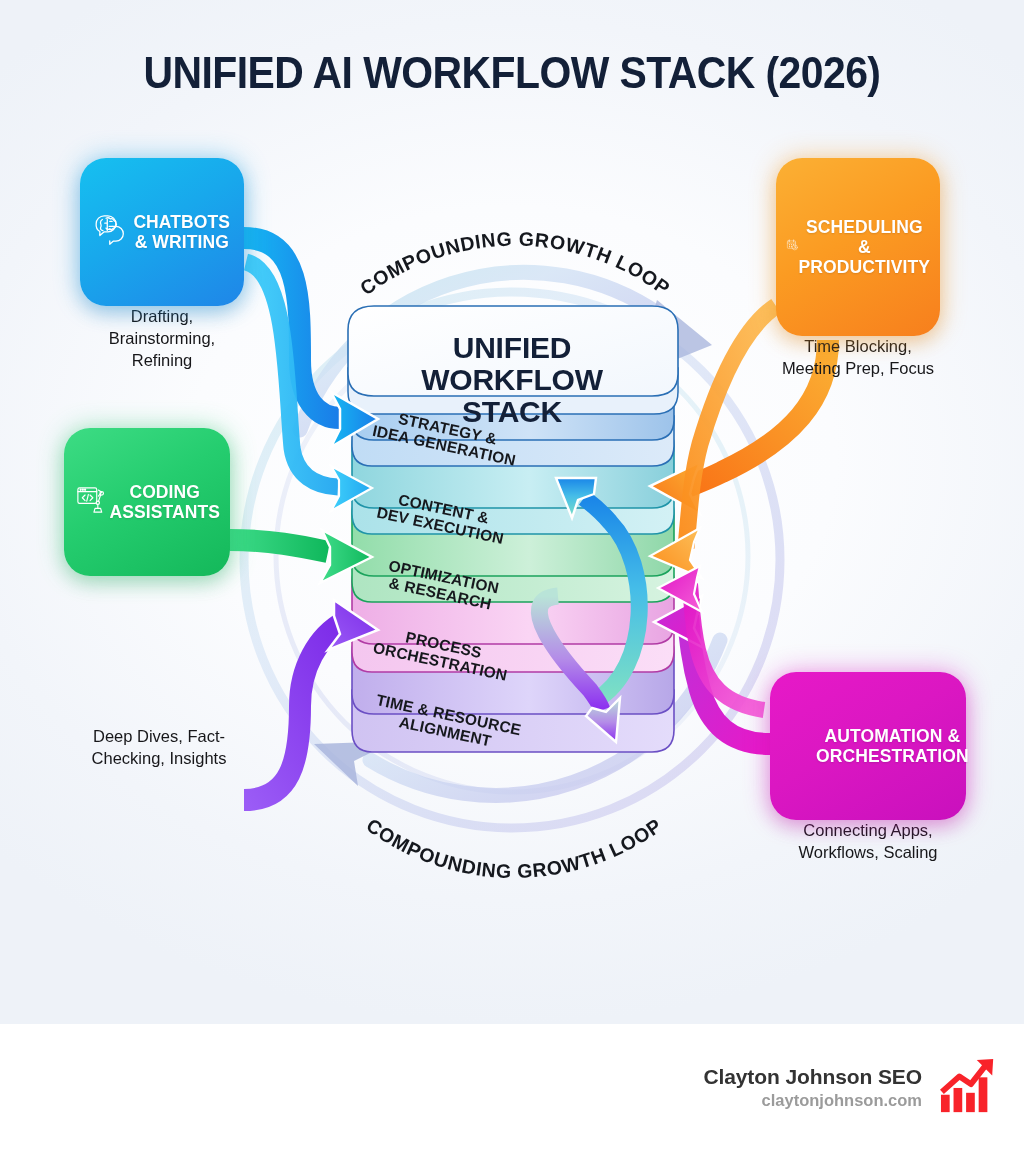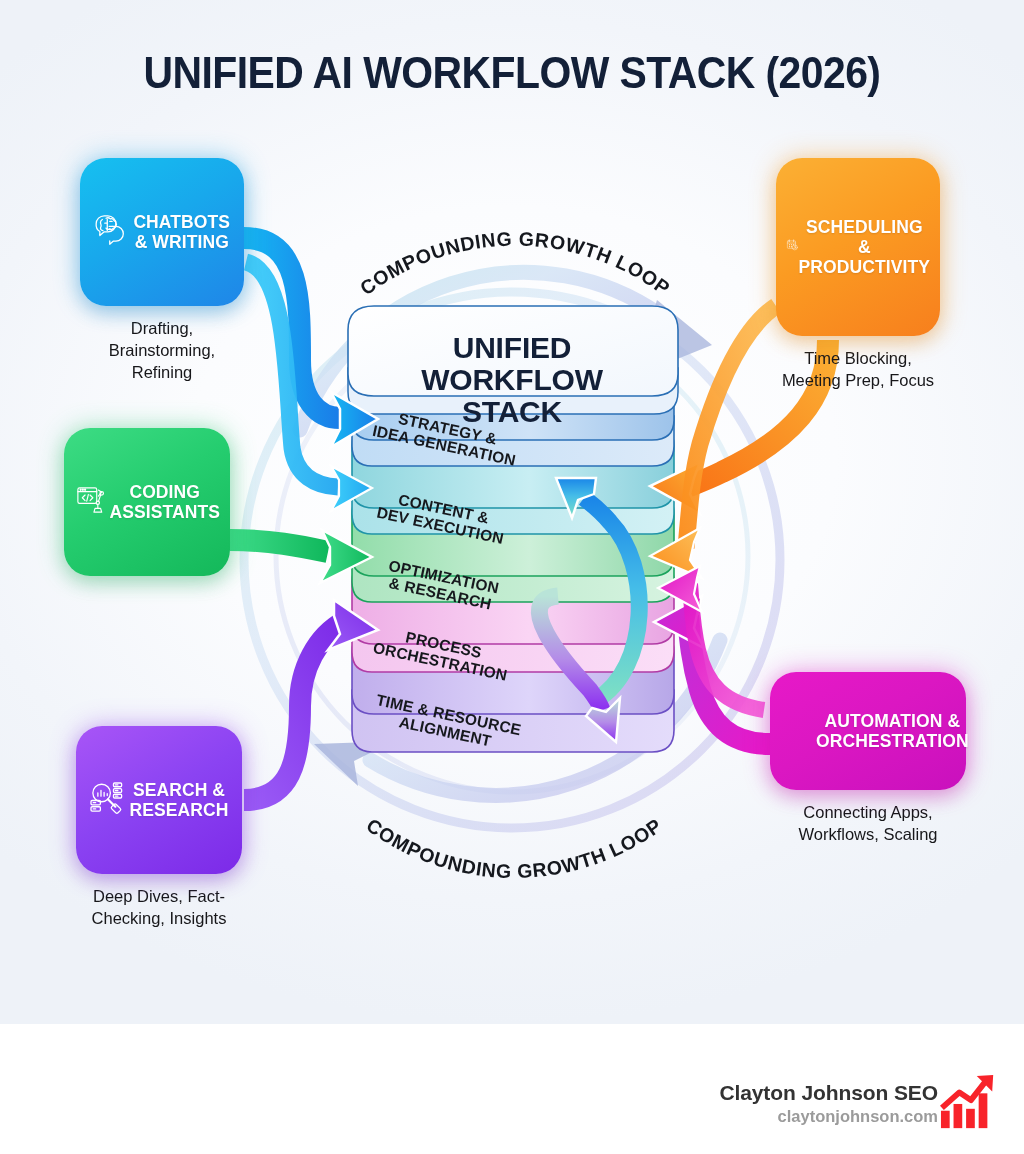--- a/index.html
+++ b/index.html
@@ -59,42 +59,41 @@
   .card .icon { width: 74px; height: 74px; margin-bottom: 6px; }
   .card .icon svg { width: 100%; height: 100%; display: block; }
   .card .label {
     font-size: 17.5px;
     font-weight: 700;
     line-height: 1.13;
     letter-spacing: 0.1px;
     text-shadow: 0 1px 2px rgba(0,0,0,.13);
   }
   .caption {
-    margin-top: 12px;
     font-size: 16.5px;
     line-height: 1.33;
     color: #17171a;
     text-align: center;
     font-weight: 400;
   }
 
   #node-chatbots     { left: 80px;  top: 158px; width: 164px; }
   #node-chatbots .card   { height: 148px; background: linear-gradient(150deg,#16c0f0 0%,#18a8ec 45%,#1f86e8 100%);
                            box-shadow: 0 0 26px rgba(36,170,235,.45), 0 8px 18px rgba(20,90,160,.22); }
   #node-coding       { left: 64px;  top: 428px; width: 166px; }
   #node-coding .card     { height: 148px; background: linear-gradient(150deg,#3ddc84 0%,#25cd6f 45%,#14b85a 100%);
                            box-shadow: 0 0 26px rgba(45,205,115,.42), 0 8px 18px rgba(20,130,70,.2); }
   #node-search       { left: 76px;  top: 726px; width: 166px; }
   #node-search .card     { height: 148px; background: linear-gradient(150deg,#a855f7 0%,#8b43f2 48%,#7c2ae8 100%);
                            box-shadow: 0 0 26px rgba(150,70,245,.42), 0 8px 18px rgba(90,30,160,.22); }
   #node-scheduling   { left: 776px; top: 158px; width: 164px; }
   #node-scheduling .card { height: 178px; background: linear-gradient(150deg,#fbb034 0%,#fb9b22 45%,#f77f1d 100%);
                            box-shadow: 0 0 26px rgba(250,160,40,.45), 0 8px 18px rgba(190,110,20,.2); }
   #node-automation   { left: 770px; top: 672px; width: 196px; }
-  #node-automation .card { height: 118px; background: linear-gradient(150deg,#e719c8 0%,#db17c2 45%,#c910bd 100%);
+  #node-automation .card { height: 148px; background: linear-gradient(150deg,#e719c8 0%,#db17c2 45%,#c910bd 100%);
                            box-shadow: 0 0 26px rgba(225,25,200,.42), 0 8px 18px rgba(150,15,130,.2); gap: 36px; }
 
   
   #stack { position: absolute; left: 0; top: 0; width: 1024px; height: 1024px; z-index: 14; pointer-events:none; }
   #stack-labels { position: absolute; left:0; top:0; width:1024px; height:1024px; z-index:18; pointer-events:none;}
   .slab-label {
     position: absolute;
     font-size: 15.5px;
     font-weight: 700;
     line-height: 1.1;
@@ -121,22 +120,22 @@
     color: #3b4252; letter-spacing: .2px; white-space: pre-line;
   }
 
   
   .footer {
     position: absolute; left: 0; top: 1024px;
     width: 1024px; height: 130px;
     background: #ffffff;
   }
   .footer-inner {
-    position: absolute; right: 24px; top: 50px;
-    display: flex; align-items: center; 
+    position: absolute; right: 24px; top: 34px;
+    display: flex; align-items: center; gap: 16px;
   }
   .brand-text { text-align: right; }
   .brand-name { font-size: 21px; font-weight: 700; color: #333333; letter-spacing: -0.1px; }
   .brand-url  { font-size: 16.5px; font-weight: 700; color: #9b9b9b; margin-top: 2px; }
   .brand-logo { width: 62px; height: 58px; }
   .brand-logo svg { width: 100%; height: 100%; display: block; }
 
   .loop-text { pointer-events: none; }
   .loop-text text {
     font-family: "Liberation Sans", sans-serif;
@@ -400,39 +399,20 @@
           <circle cx="43" cy="37" r="3"></circle>
           <path d="M43 40v7M36 54h14l-2-7H38z"></path>
         </svg>
       </div>
       <div class="label">CODING
 ASSISTANTS</div>
     </div>
   </div>
 
   <div class="node" id="node-search">
-    <div class="card">
-      <div class="icon">
-        <svg viewBox="0 0 64 64" fill="none" stroke="#ffffff" stroke-width="2.1" stroke-linecap="round" stroke-linejoin="round">
-          <circle cx="25" cy="24" r="14"></circle>
-          <path d="M35 34l12 12" stroke-width="3.4"></path>
-          <rect x="43" y="42" width="10" height="14" rx="2.5" transform="rotate(-45 48 49)"></rect>
-          <path d="M19 29v-5M24 29v-9M29 29v-6M34 28v-3"></path>
-          <rect x="44" y="8" width="13" height="6" rx="1.6"></rect>
-          <rect x="44" y="17" width="13" height="6" rx="1.6"></rect>
-          <rect x="44" y="26" width="13" height="6" rx="1.6"></rect>
-          <path d="M47 11h4M47 20h4M47 29h4"></path>
-          <rect x="8" y="36" width="15" height="7" rx="1.8"></rect>
-          <rect x="8" y="46" width="15" height="7" rx="1.8"></rect>
-          <path d="M11.5 39.5h4M11.5 49.5h4"></path>
-        </svg>
-      </div>
-      <div class="label">SEARCH &amp;
-RESEARCH</div>
-    </div>
     <div class="caption">Deep Dives,
 Fact-Checking,
 Insights</div>
   </div>
 
   <div class="node" id="node-scheduling">
     <div class="card">
       <div class="icon">
         <svg viewBox="0 0 64 64" fill="none" stroke="#ffffff" stroke-width="2.1" stroke-linecap="round" stroke-linejoin="round">
           <rect x="7" y="11" width="42" height="38" rx="4"></rect>

